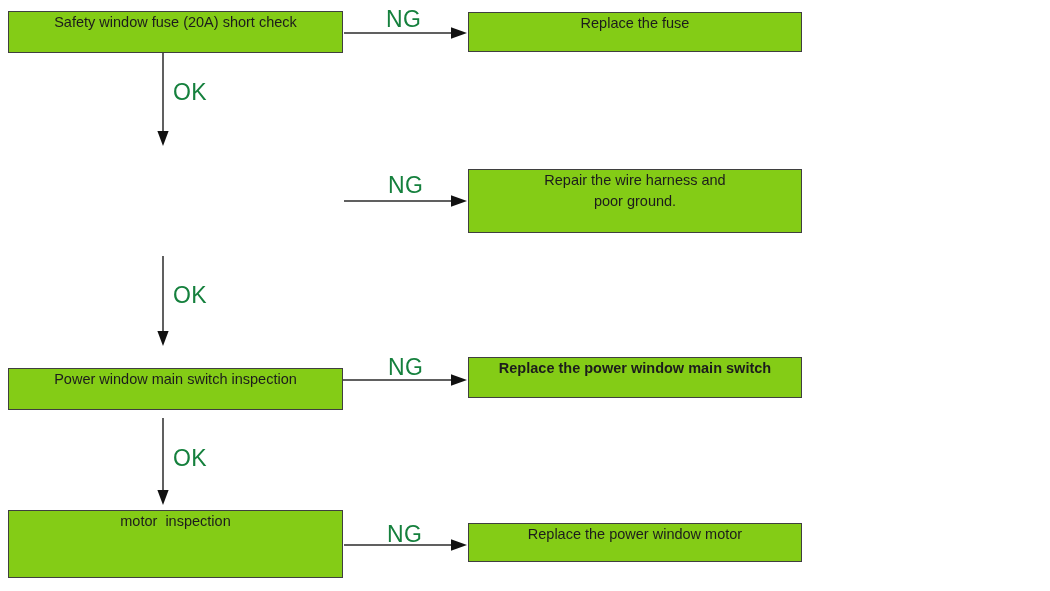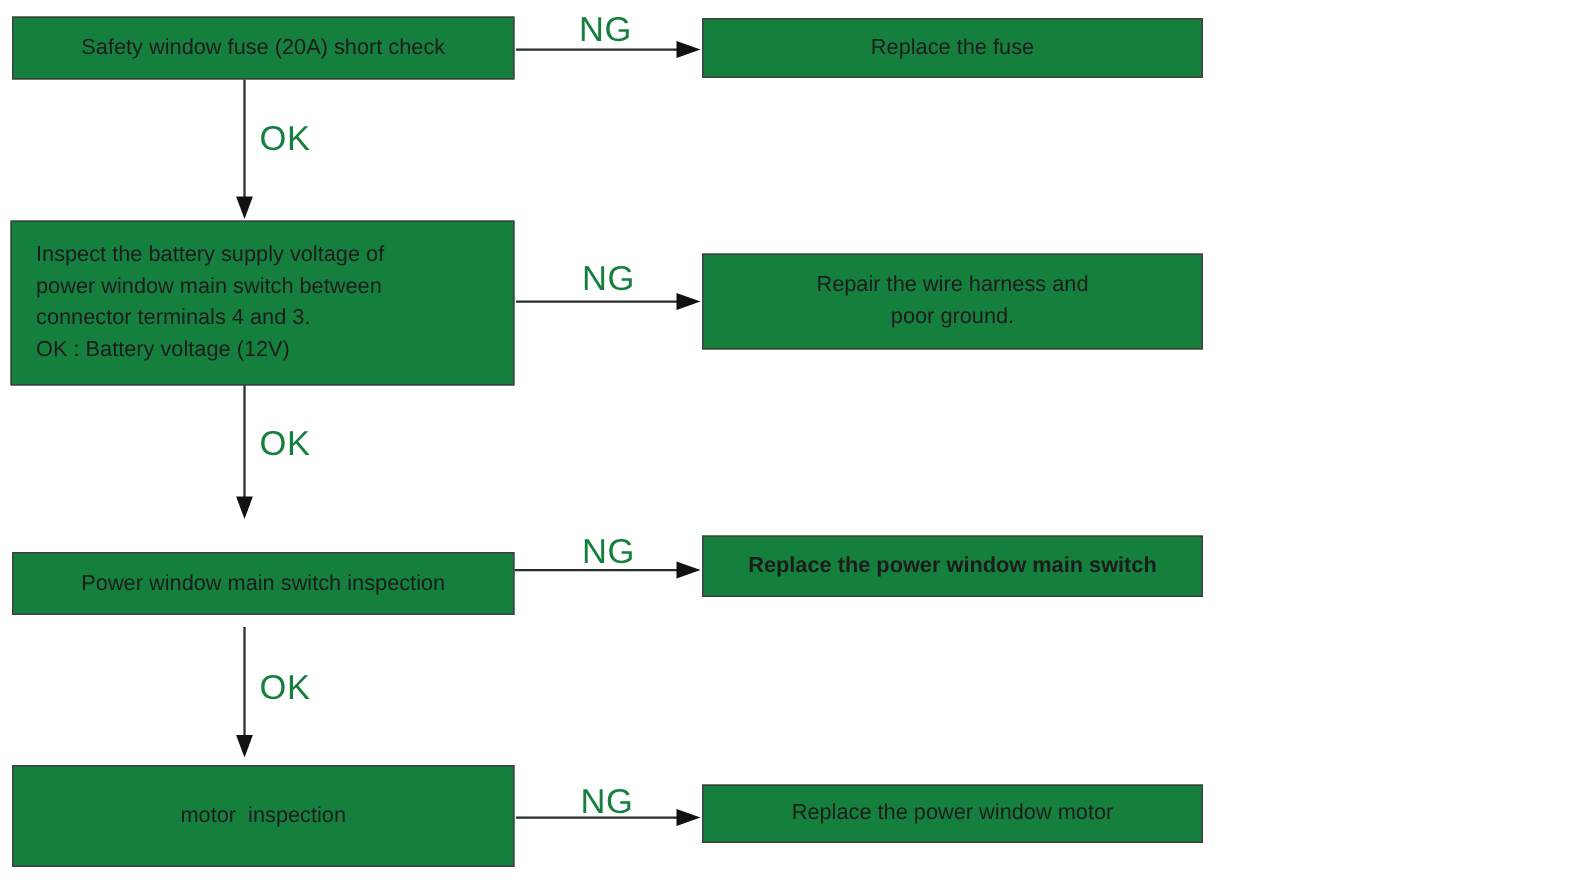--- a/index.html
+++ b/index.html
@@ -17,27 +17,26 @@
   }
   svg.connectors {
     position: absolute;
     left: 0;
     top: 0;
   }
   .box {
     position: absolute;
     box-sizing: border-box;
     border: 1.6px solid #3f3f3f;
-    background: #15803d;
+    background: #84cc16;
     color: #1c1c1c;
     font-size: 14.5px;
     line-height: 21px;
     display: flex;
     flex-direction: column;
-    justify-content: center;
     align-items: center;
     text-align: center;
   }
   .box.left-align {
     align-items: flex-start;
     text-align: left;
     padding-left: 16px;
     padding-right: 6px;
   }
   .line {
@@ -92,26 +91,20 @@
 
   <div class="box" style="left:8px; top:11px; width:335px; height:42px;">
     <div class="line">Safety window fuse (20A) short check</div>
   </div>
   <div class="flow-label" style="left:386px; top:10px;">NG</div>
   <div class="box" style="left:468px; top:12px; width:334px; height:40px;">
     <div class="line">Replace the fuse</div>
   </div>
   <div class="flow-label" style="left:173px; top:83px;">OK</div>
 
-  <div class="box left-align" style="left:7px; top:147px; width:336px; height:110px;">
-    <div class="line">Inspect the battery supply voltage of</div>
-    <div class="line">power window main switch between</div>
-    <div class="line">connector terminals 4 and 3.</div>
-    <div class="line">OK : Battery voltage (12V)</div>
-  </div>
   <div class="flow-label" style="left:388px; top:176px;">NG</div>
   <div class="box" style="left:468px; top:169px; width:334px; height:64px;">
     <div class="line">Repair the wire harness and</div>
     <div class="line">poor ground.</div>
   </div>
   <div class="flow-label" style="left:173px; top:286px;">OK</div>
 
   <div class="box" style="left:8px; top:356px; width:335px; height:42px;margin-top:12px;">
     <div class="line">Power window main switch inspection</div>
   </div>

